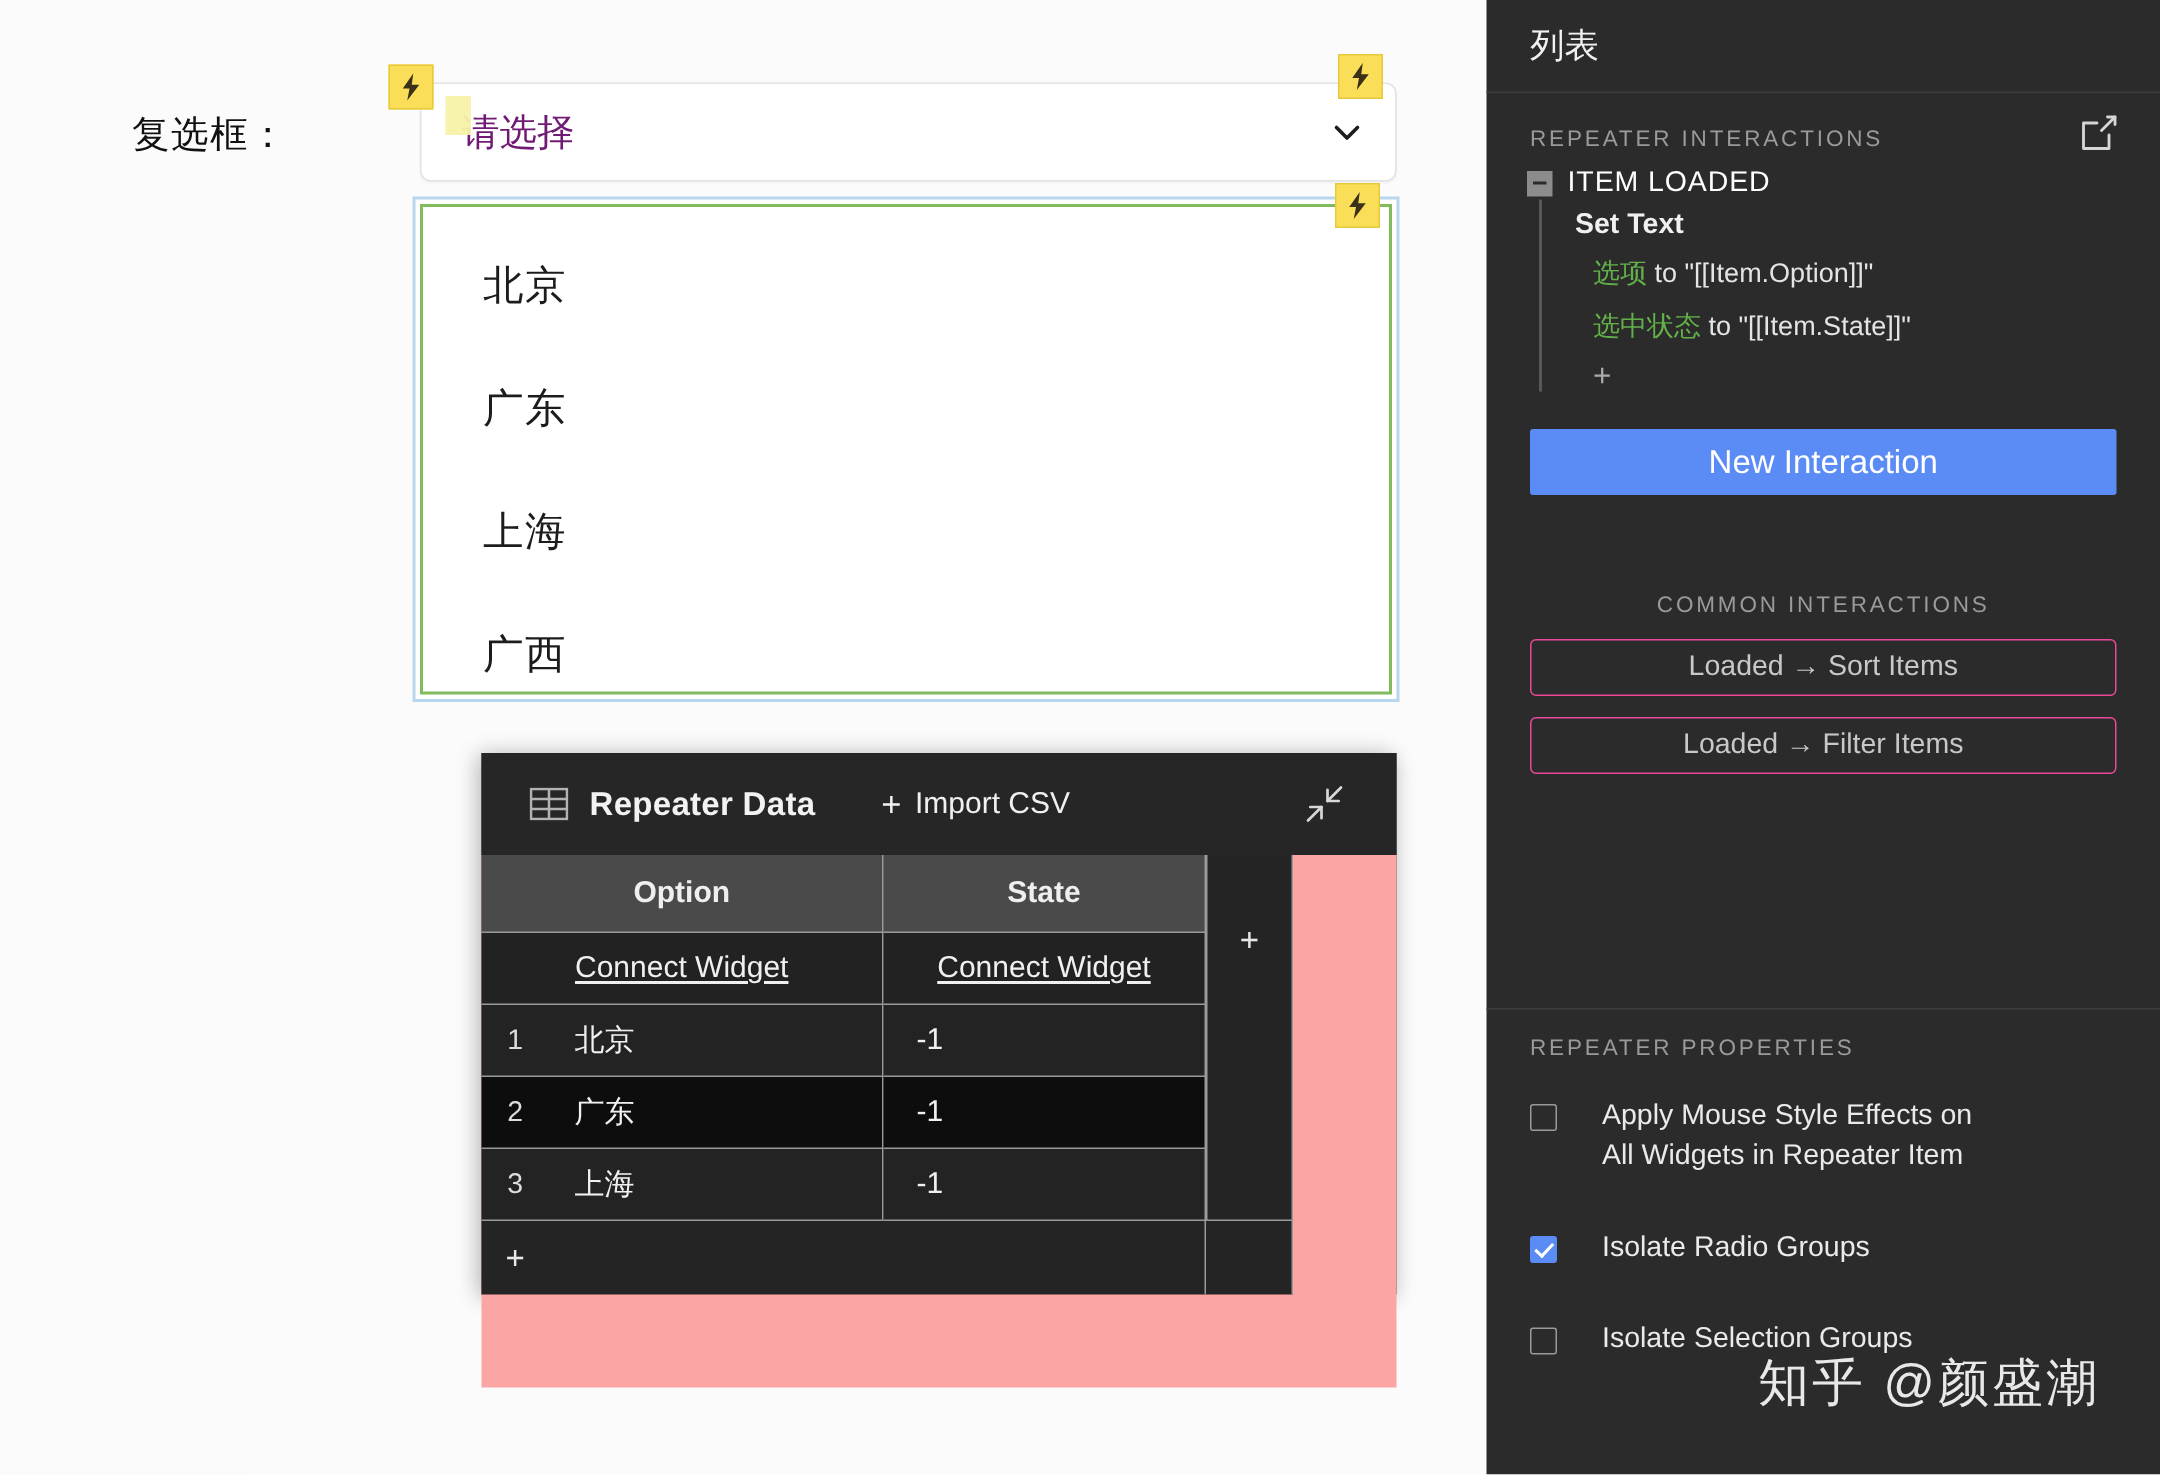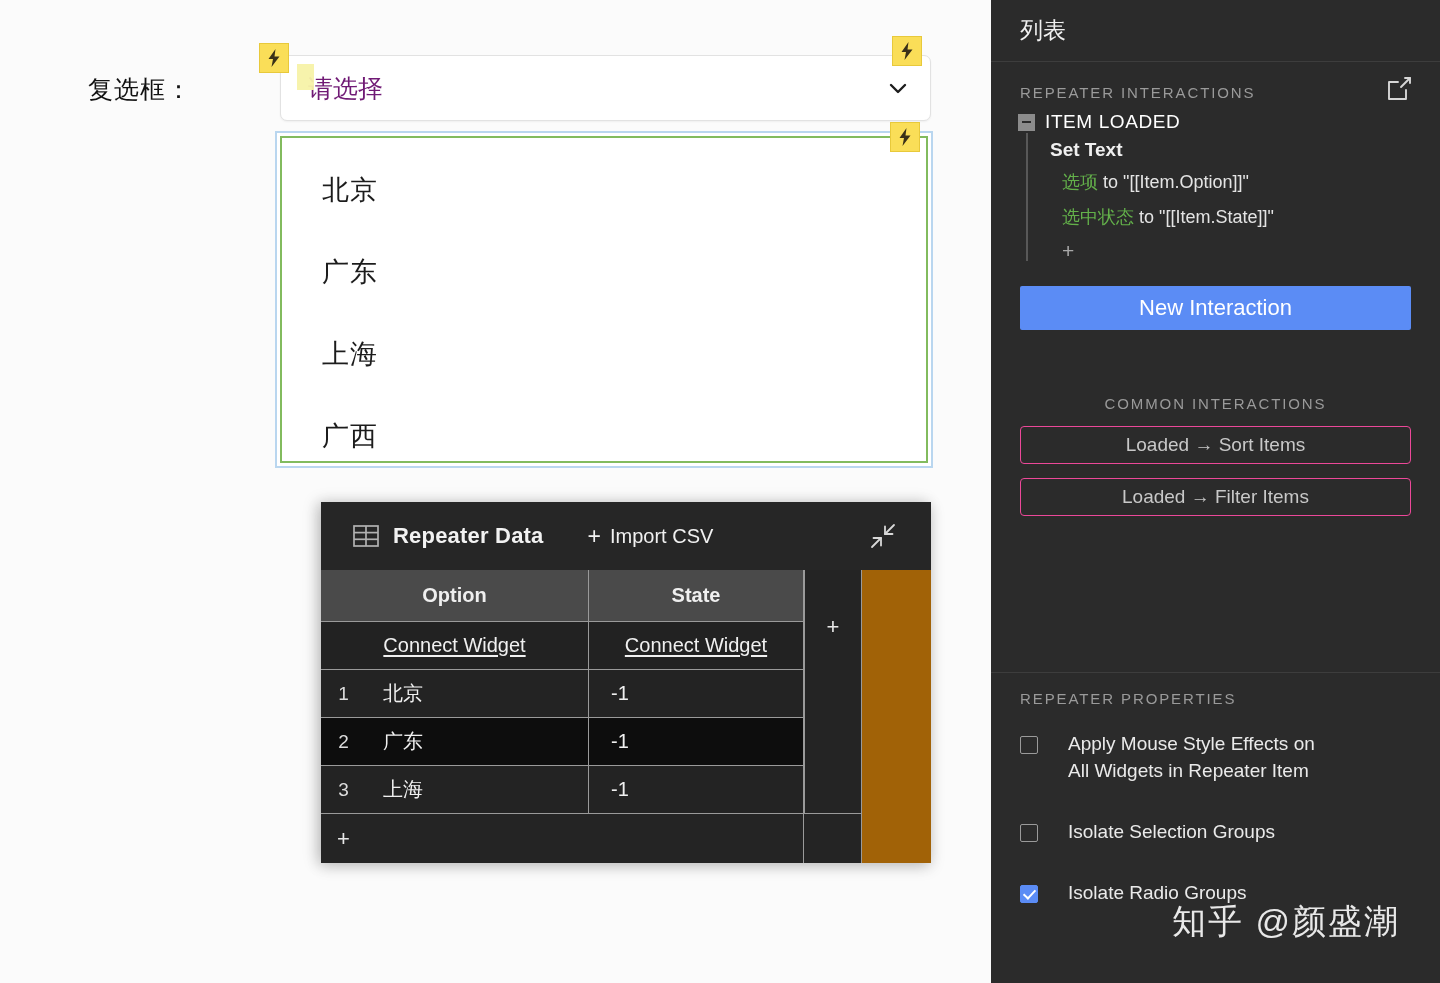--- a/index.html
+++ b/index.html
@@ -126,22 +126,22 @@
   }
   .import-plus { font-size: 23px; color: #f0f0f0; line-height: 1; }
   .collapse-icon {
     position: absolute; right: 35px; top: 21px;
     width: 26px; height: 26px;
   }
 
   .rtable {
     position: absolute;
     left: 0; top: 68px;
-    width: 610px; height: 293px;
-    background: #a16207;
+    width: 610px; height: 355px;
+    background: #fca5a5;
   }
   .col-opt   { left: 0px;   width: 268px; }
   .col-state { left: 268px; width: 215px; }
 
   .cell {
     position: absolute;
     display: flex; align-items: center;
     border-right: 1px solid #9a9a9a;
     border-bottom: 1px solid #9a9a9a;
     color: #efefef;
@@ -490,25 +490,25 @@
 
     <div class="rp-props">
       <div class="rp-sec-label">REPEATER PROPERTIES</div>
 
       <div class="prop-row prop-gap-1">
         <span class="checkbox"></span>
         <span class="prop-text">Apply Mouse Style Effects on All Widgets in Repeater Item</span>
       </div>
 
       <div class="prop-row prop-gap-2">
+        <span class="checkbox on"></span>
+        <span class="prop-text">Isolate Radio Groups</span>
+      </div>
+
+      <div class="prop-row prop-gap-2">
         <span class="checkbox"></span>
         <span class="prop-text">Isolate Selection Groups</span>
-      </div>
-
-      <div class="prop-row prop-gap-2">
-        <span class="checkbox on"></span>
-        <span class="prop-text">Isolate Radio Groups</span>
       </div>
     </div>
 
     <div class="watermark">知乎 @颜盛潮</div>
   </div>
 </div>
 
 </body></html>

